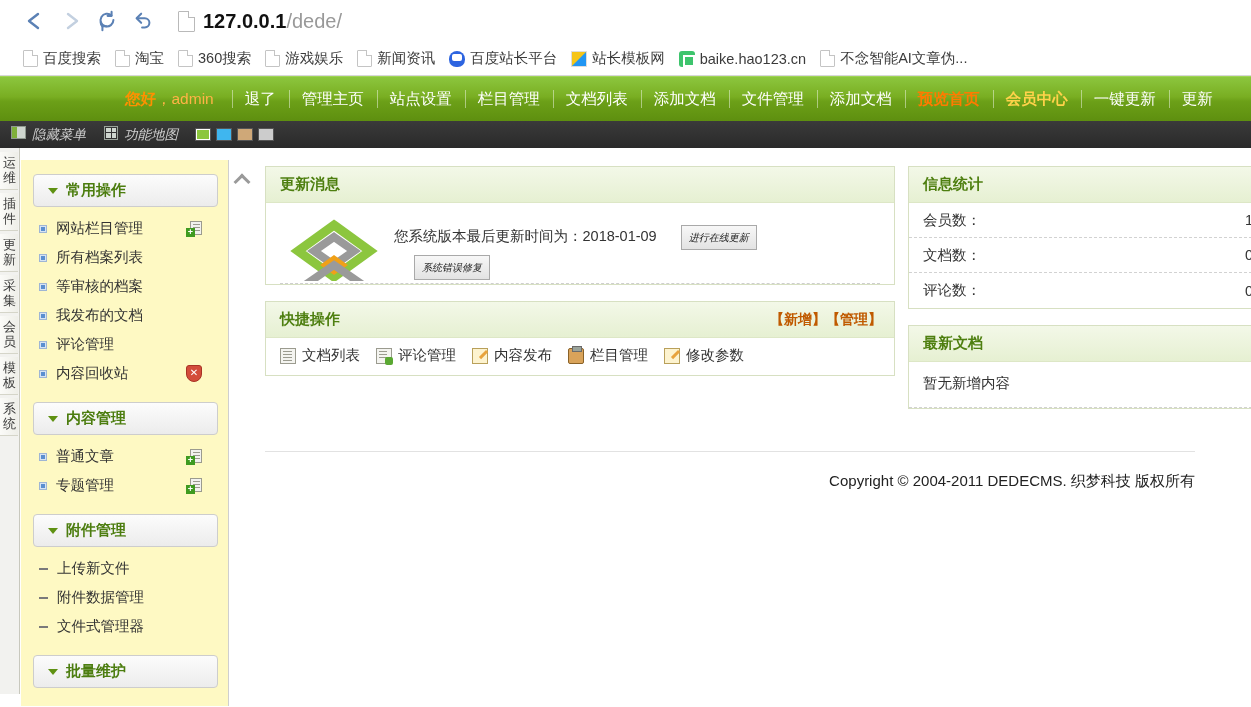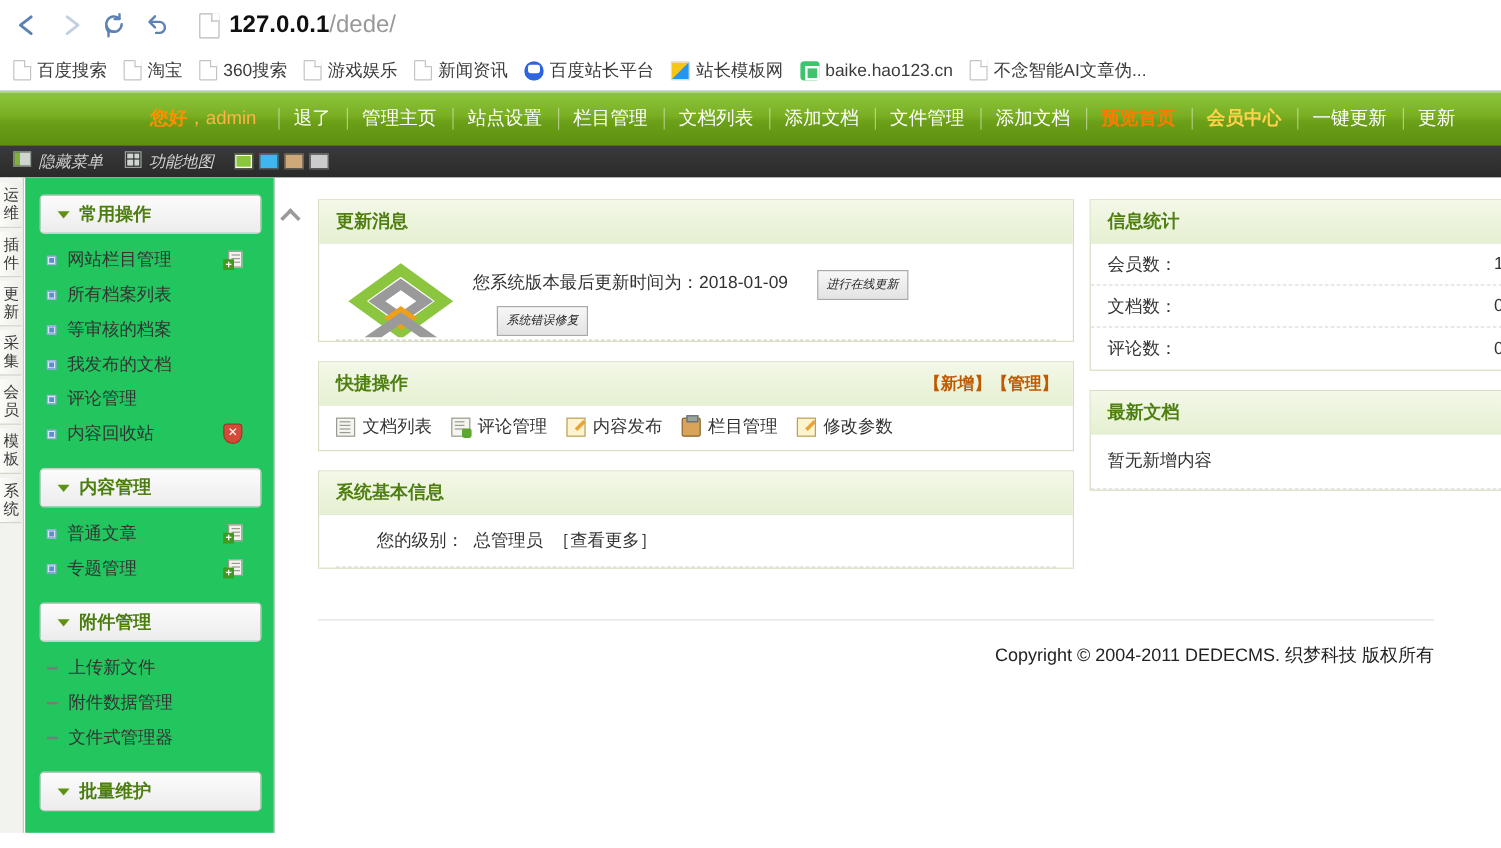--- a/index.html
+++ b/index.html
@@ -9,20 +9,21 @@
     overflow: hidden;
     font-family: "Liberation Sans", "DejaVu Sans", sans-serif;
     background: #ffffff;
   }
 
   
   .browser-chrome {
     width: 1251px;
     background: #ffffff;
     border-bottom: 1px solid #d8d8d8;
+    padding-left: 12px;
   }
   .toolbar-row {
     height: 42px;
     display: flex;
     align-items: center;
     padding: 0 6px;
     gap: 2px;
   }
   .nav-btn {
     width: 34px; height: 34px;
@@ -240,24 +241,24 @@
     background: linear-gradient(to right, #fbfbf8, #eeeee8);
     border-bottom: 1px solid #d5d5c9;
     cursor: pointer;
     letter-spacing: -1px;
     overflow: hidden;
   }
 
   
   .leftmenu {
     position: absolute;
-    left: 21px; top: 0;
+    left: 21px; top: 12px;
     width: 208px;
     height: 546px;
-    background: #22c55e;
+    background: #fef9c3;
     border-right: 1px solid #cfcfcf;
     padding: 14px 10px 0 12px;
     overflow: hidden;
   }
   .grp-head {
     height: 33px;
     background: linear-gradient(to bottom, #fcfcfc 0%, #ececec 100%);
     border: 1px solid #cdcdcd;
     border-radius: 4px;
     display: flex;
@@ -782,31 +783,20 @@
                 <span class="q-icon clip"></span>
                 <span>栏目管理</span>
               </div>
               <div class="quick-item">
                 <span class="q-icon pencil"></span>
                 <span>修改参数</span>
               </div>
             </div>
         </div>
 
-        <div class="panel">
-          <div class="panel-head">
-            <span class="panel-title">系统基本信息</span>
-          </div>
-          <div class="sysinfo-row">
-            <span>您的级别：</span>
-            &nbsp;<span>总管理员</span>
-            &nbsp;<span class="lnk">［查看更多］</span>
-          </div>
-          <div class="dashed-sep"></div>
-        </div>
 
       </div>
 
       <div class="col-right">
         <div class="panel">
           <div class="panel-head">
             <span class="panel-title">信息统计</span>
           </div>
           <div id="statrows">
               <div class="stat-row">

